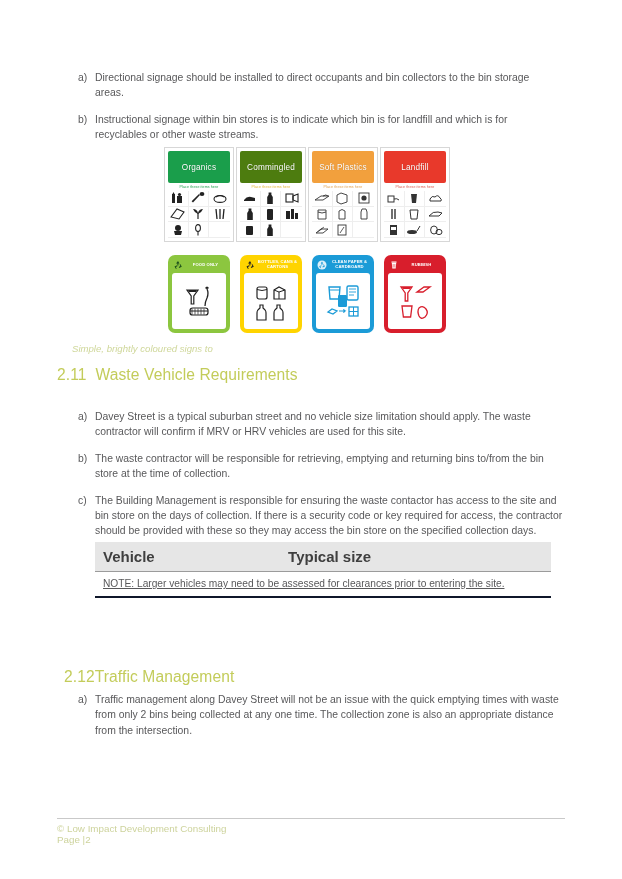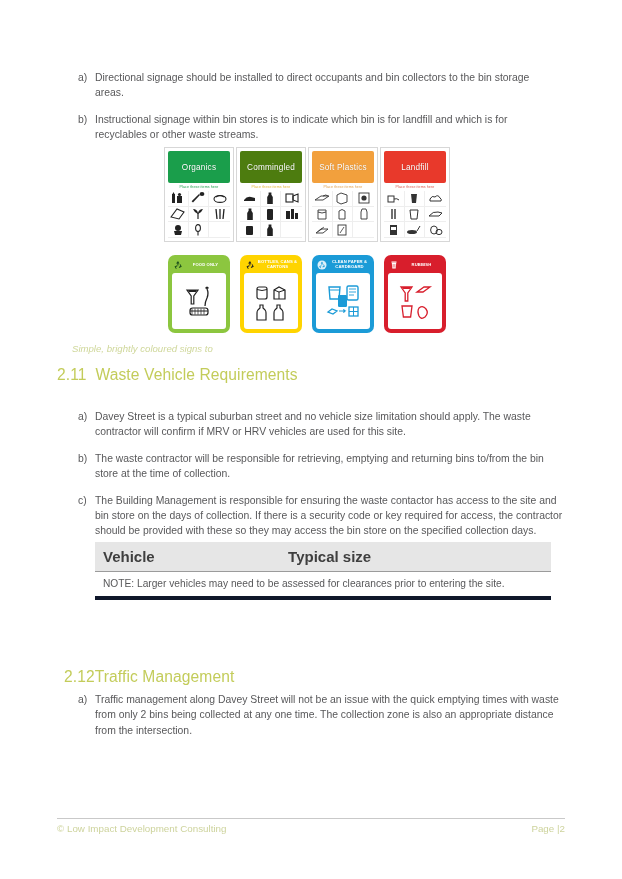--- a/index.html
+++ b/index.html
@@ -185,39 +185,41 @@
     border-bottom: 1px solid #9b9b9b;
   }
   .vtable td {
     padding: 6px 8px;
     vertical-align: middle;
     border-bottom: 1px solid #9b9b9b;
     line-height: 14px;
   }
   .vtable td.c1 { width: 140px; }
   .vtable tr.noterow td {
-    border-bottom: 4px solid #0f172a;
+    border-bottom: 2px solid #0f172a;
     padding: 5px 8px 5px 8px;
+    text-decoration: underline;
   }
 
   
   .footer-rule {
     position: absolute;
     left: 57px; top: 818px;
     width: 508px; height: 1px;
     background: #c9c9c9;
   }
   .footer {
     position: absolute;
     left: 57px; top: 823px;
     width: 508px;
     display: flex;
     justify-content: space-between;
     font-size: 9.8px;
     color: #cdd39c;
+    flex-direction: column;
   }
 </style>
 </head>
 <body>
 
 <div class="page">
 
   <div class="block-top">
     <div class="clause">
       <span class="marker">a)</span>

